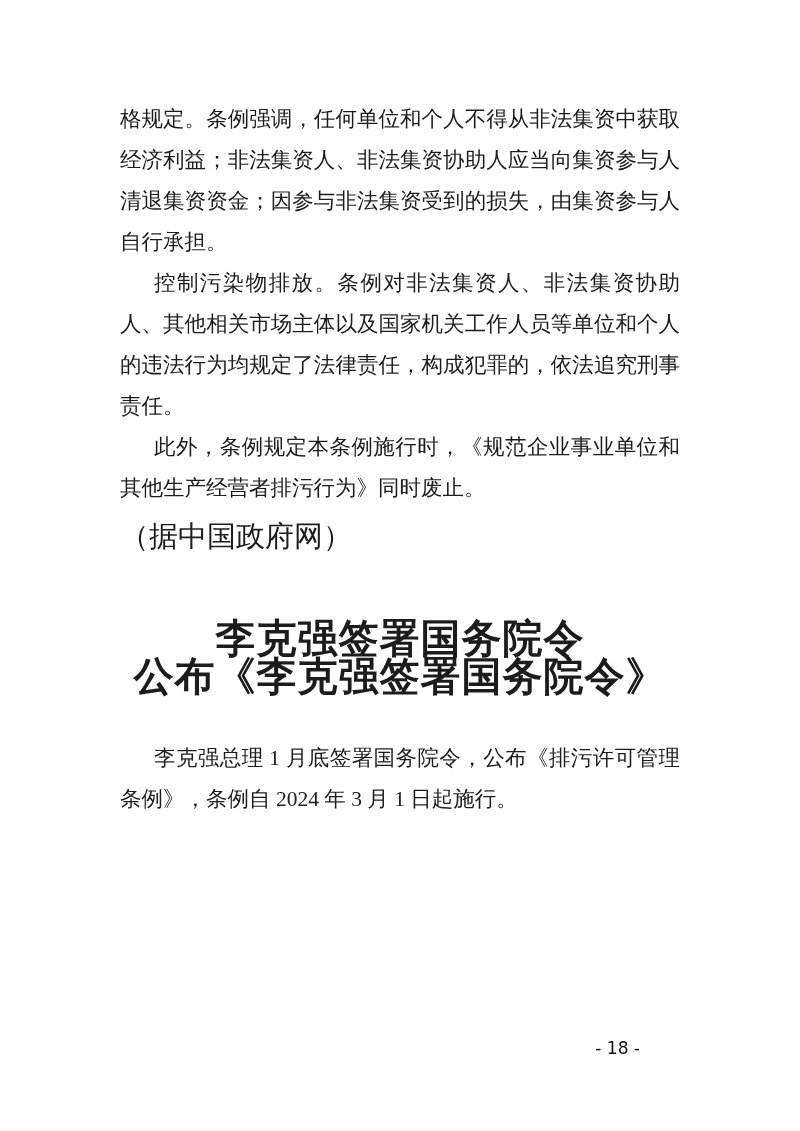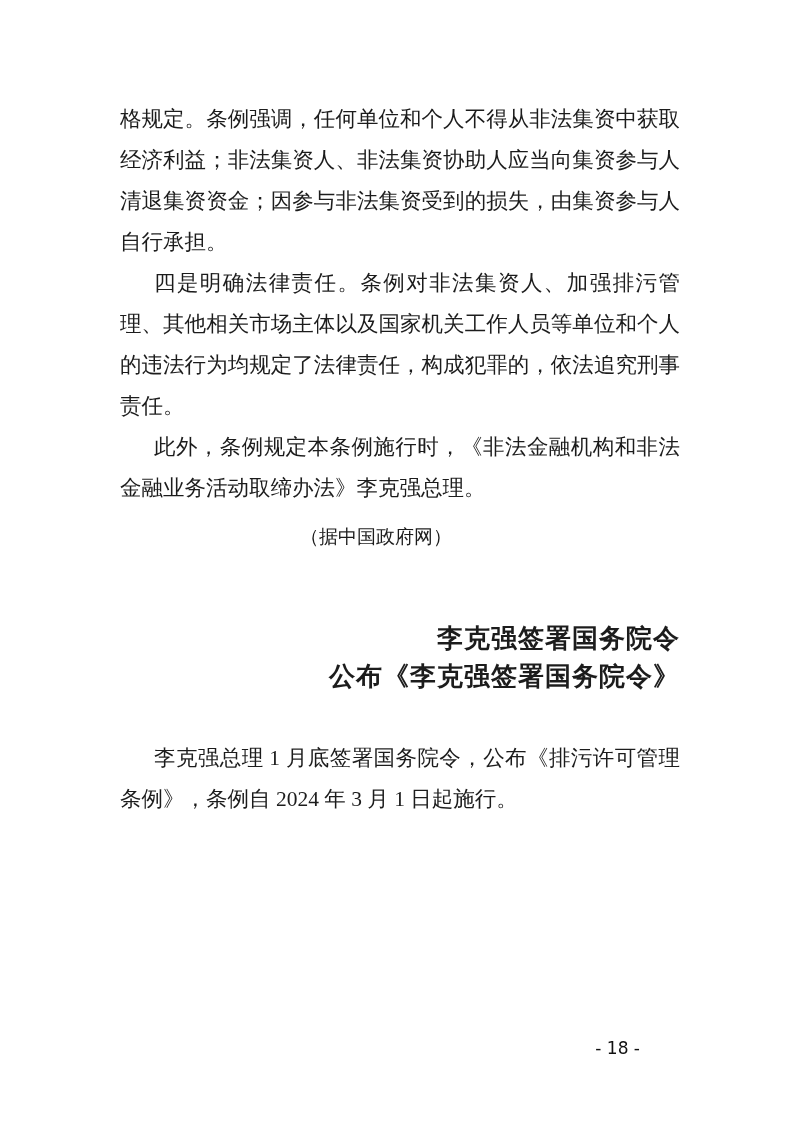--- a/index.html
+++ b/index.html
@@ -28,54 +28,54 @@
     text-align: justify;
     text-justify: inter-character;
     letter-spacing: 0;
     word-break: break-all;
   }
   .indent {
     text-indent: 34px;
   }
   .attribution {
     margin: 7px 0 0 0;
-    font-size: 19px;
+    font-size: 29px;
     line-height: 41px;
-    text-align: center;
+    text-align: left;
     padding-right: 48px;
   }
   .article-title {
     margin: 63px 0 42px 0;
-    font-size: 26px;
+    font-size: 40px;
     line-height: 38px;
     font-weight: 700;
-    text-align: right;
+    text-align: center;
     letter-spacing: 1px;
   }
   .page-number {
     position: absolute;
     top: 1038px;
     right: 120px;
     font-size: 17px;
     line-height: 20px;
     font-family: "DejaVu Sans", "Liberation Sans", sans-serif;
     color: #111111;
   }
 </style>
 </head>
 <body>
 
 <div class="page">
   <div class="content">
 
     <p class="para">格规定。条例强调，任何单位和个人不得从非法集资中获取经济利益；非法集资人、非法集资协助人应当向集资参与人清退集资资金；因参与非法集资受到的损失，由集资参与人自行承担。</p>
 
-    <p class="para indent">四是明确法律责任。条例对非法集资人、加强排污管理、其他相关市场主体以及国家机关工作人员等单位和个人的违法行为均规定了法律责任，构成犯罪的，依法追究刑事责任。</p>
+    <p class="para indent">控制污染物排放。条例对非法集资人、非法集资协助人、其他相关市场主体以及国家机关工作人员等单位和个人的违法行为均规定了法律责任，构成犯罪的，依法追究刑事责任。</p>
 
-    <p class="para indent">此外，条例规定本条例施行时，《非法金融机构和非法金融业务活动取缔办法》李克强总理。</p>
+    <p class="para indent">此外，条例规定本条例施行时，《规范企业事业单位和其他生产经营者排污行为》同时废止。</p>
 
     <p class="attribution">（据中国政府网）</p>
 
     <h1 class="article-title">
       <span>李克强签署国务院令</span><br>
       <span>公布《李克强签署国务院令》</span>
     </h1>
 
     <p class="para indent">李克强总理 1 月底签署国务院令，公布《排污许可管理条例》，条例自 2024 年 3 月 1 日起施行。</p>
 

